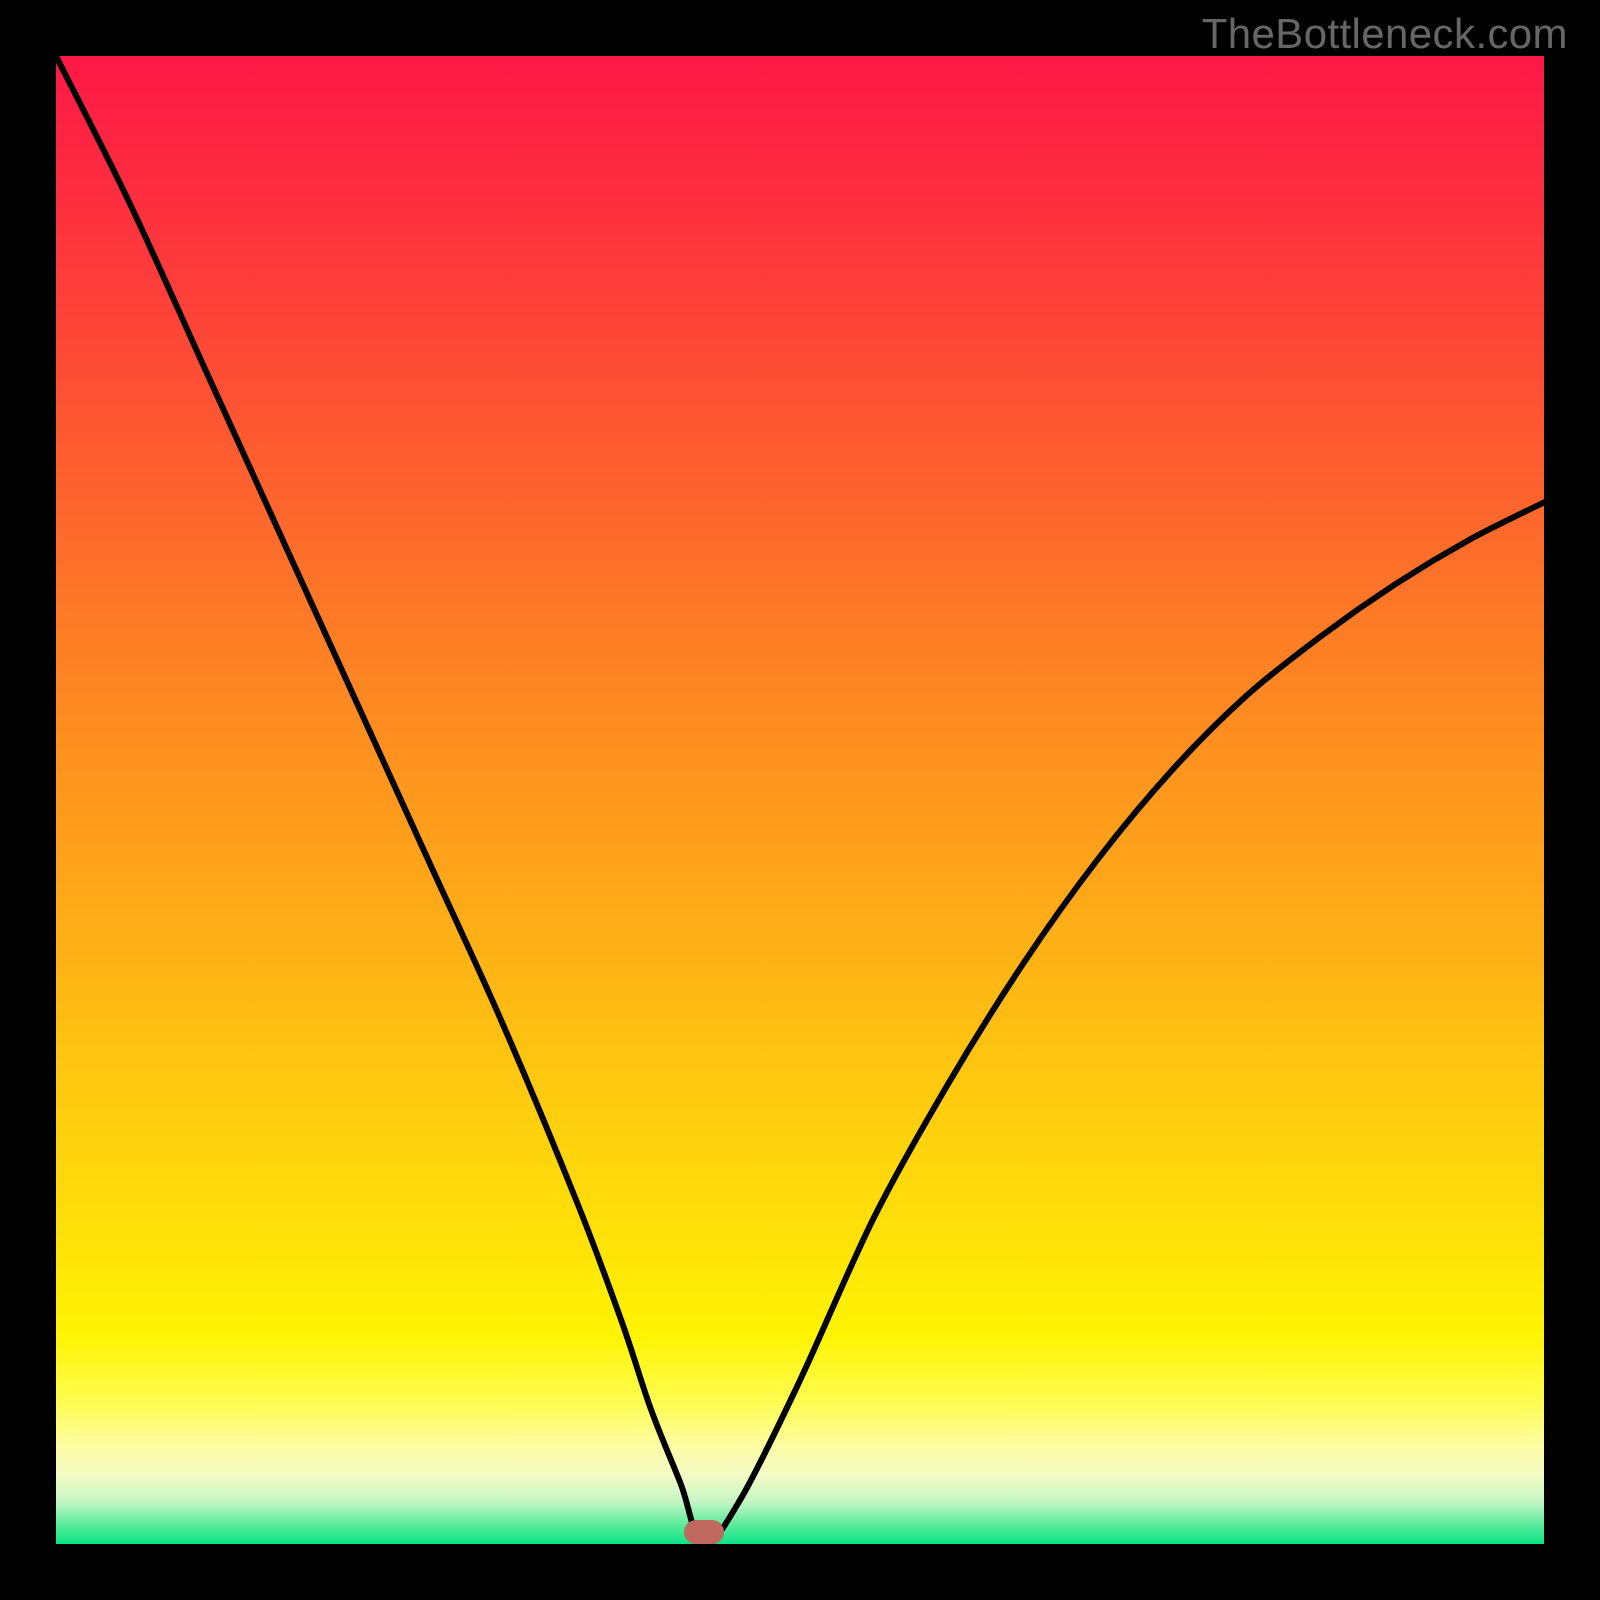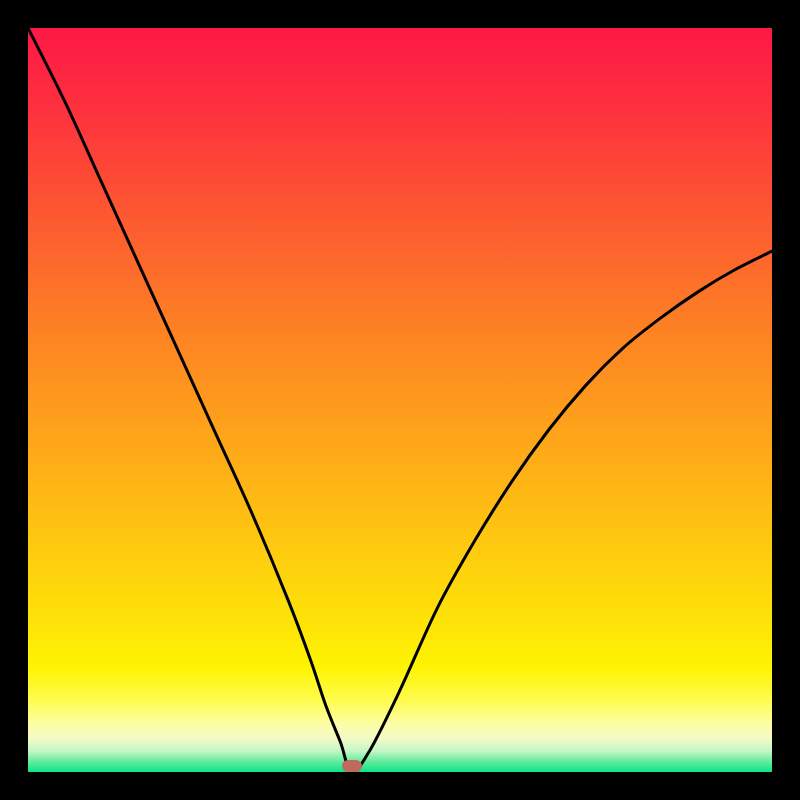--- a/index.html
+++ b/index.html
@@ -56,20 +56,21 @@
     font-size: 21px;
     font-weight: 500;
     z-index: 5;
     letter-spacing: 0.2px;
   }
 </style>
 </head>
 <body>
 
 <div class="frame">
+  <div class="watermark">TheBottleneck.com</div>
 
   <div class="plot-area">
 
     <svg class="gradient-bg" viewBox="0 0 744 744" preserveAspectRatio="none">
       <defs>
         <linearGradient id="bg-grad" x1="0" y1="0" x2="0" y2="1">
             <stop offset="0%" stop-color="#fd1846"></stop>
             <stop offset="10%" stop-color="#fd2f3e"></stop>
             <stop offset="20%" stop-color="#fd4a35"></stop>
             <stop offset="30%" stop-color="#fd652d"></stop>

